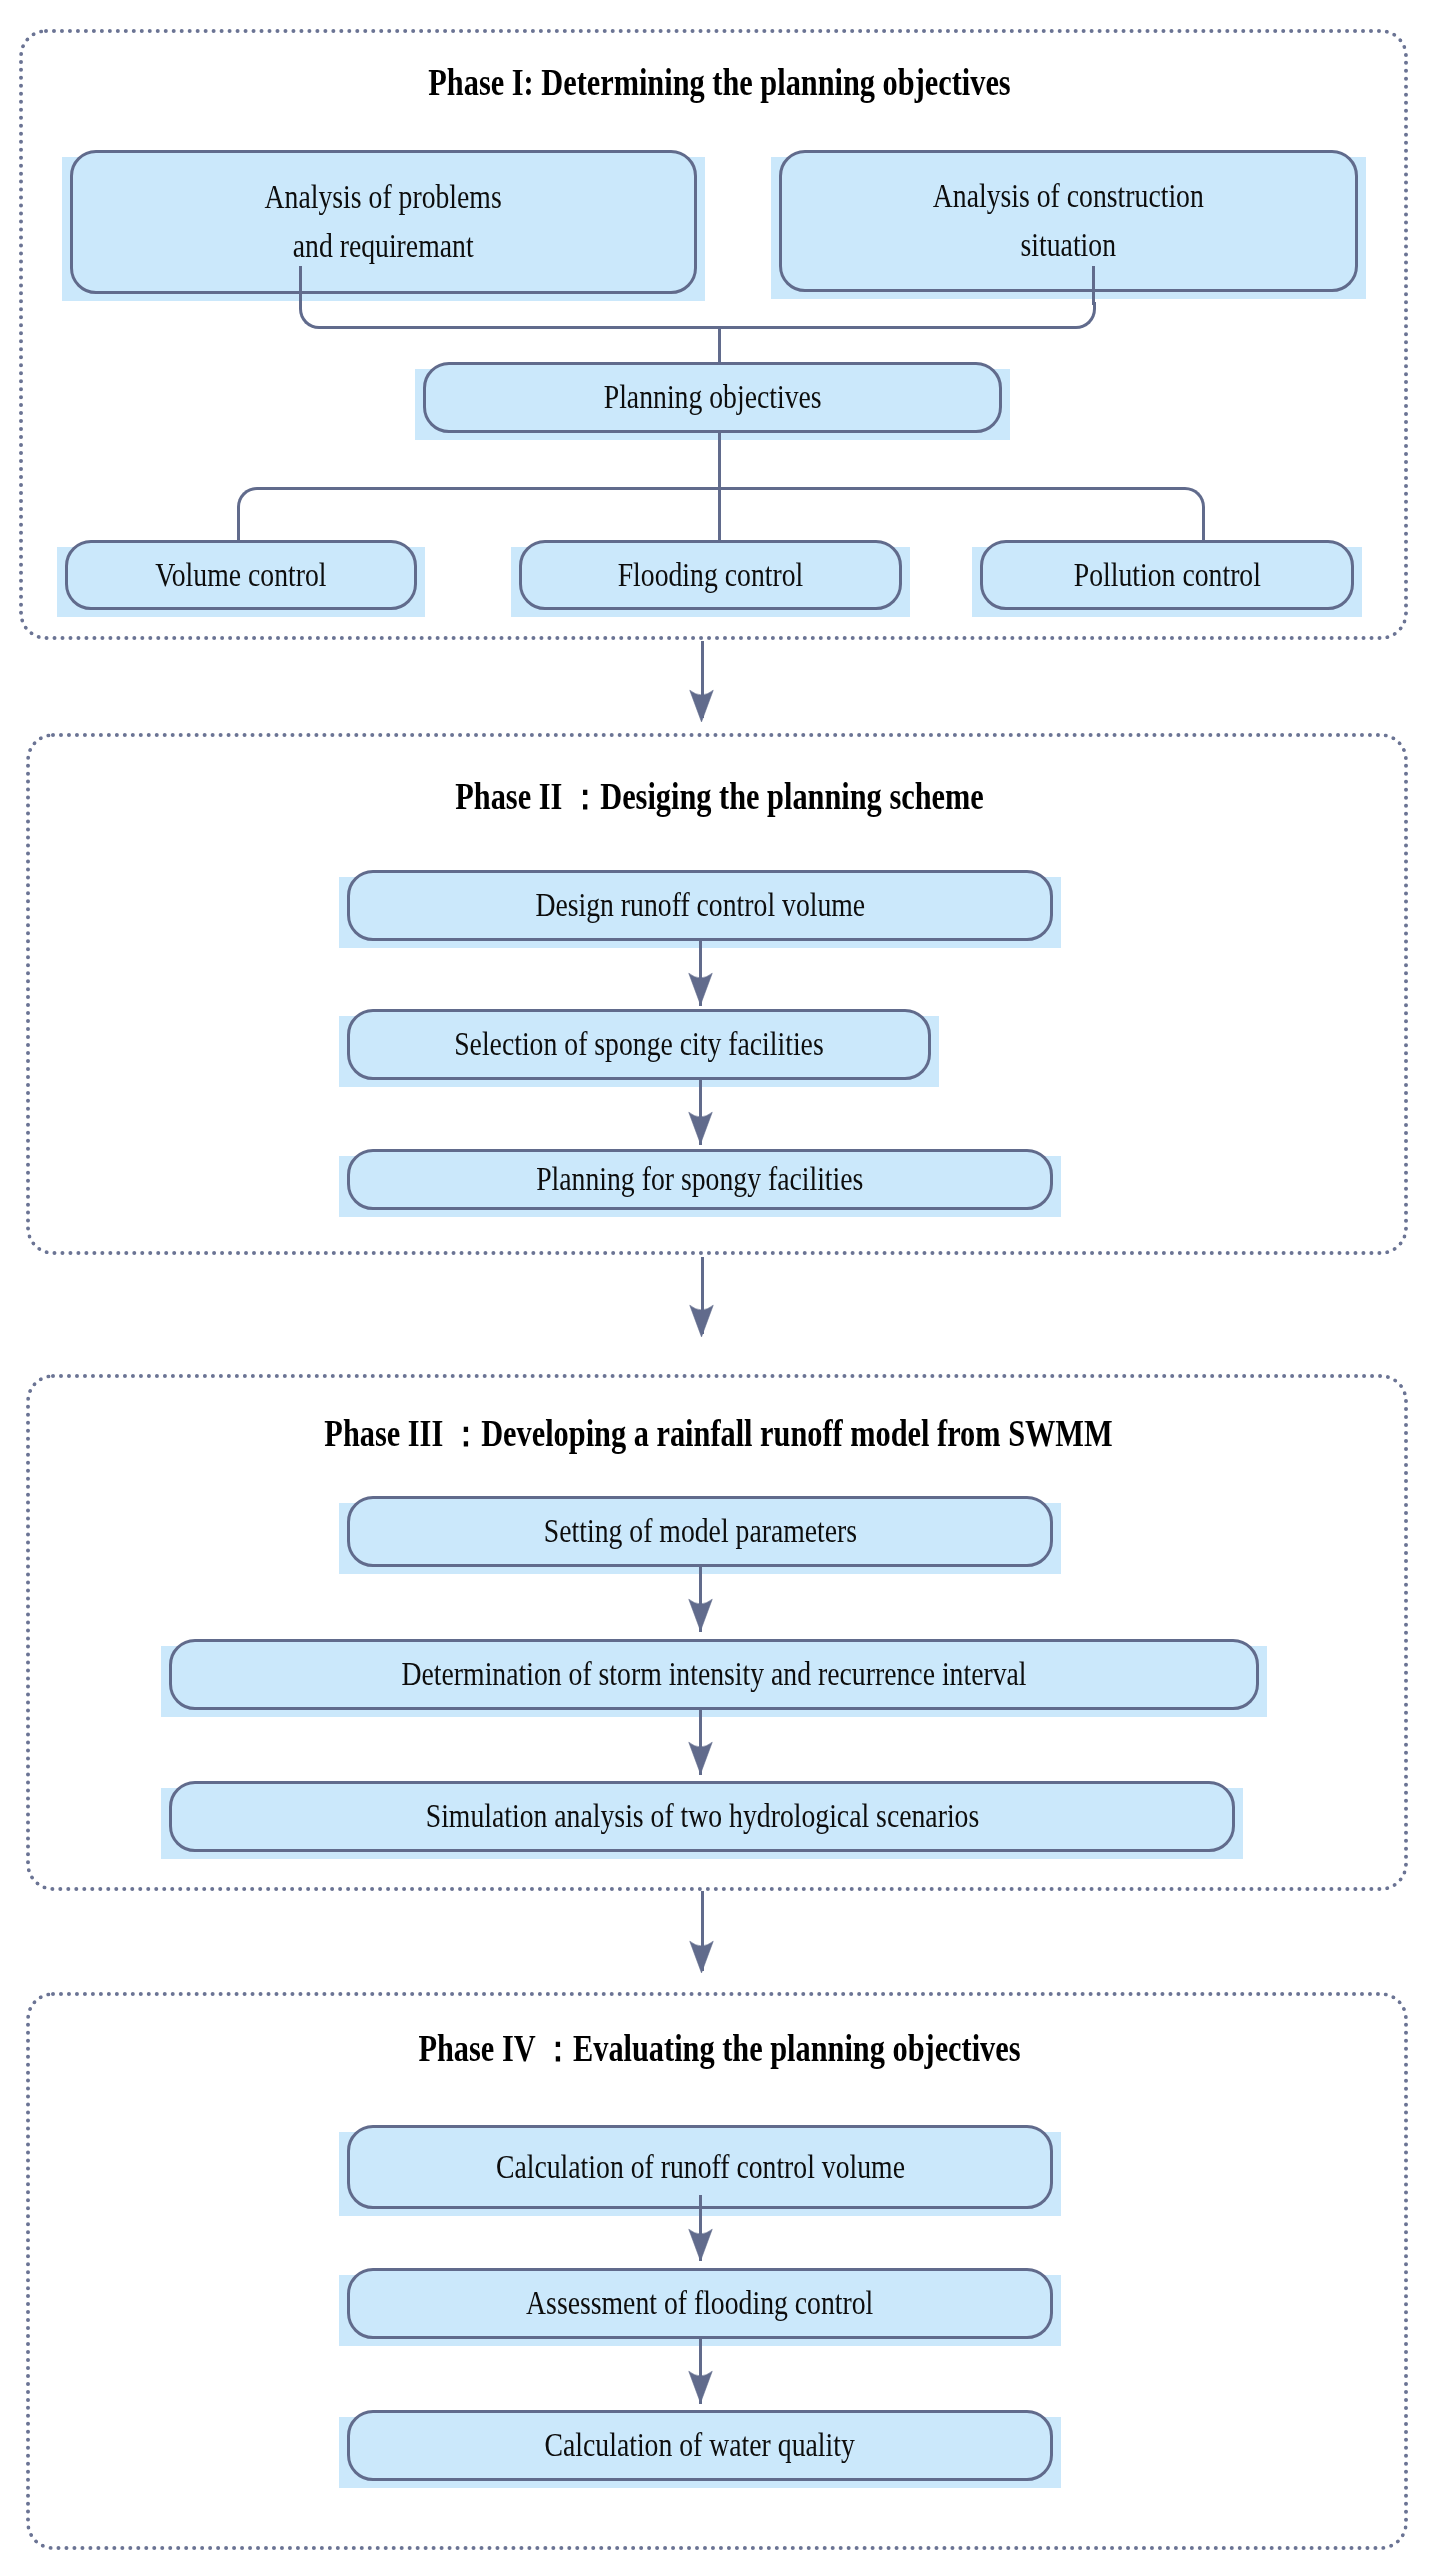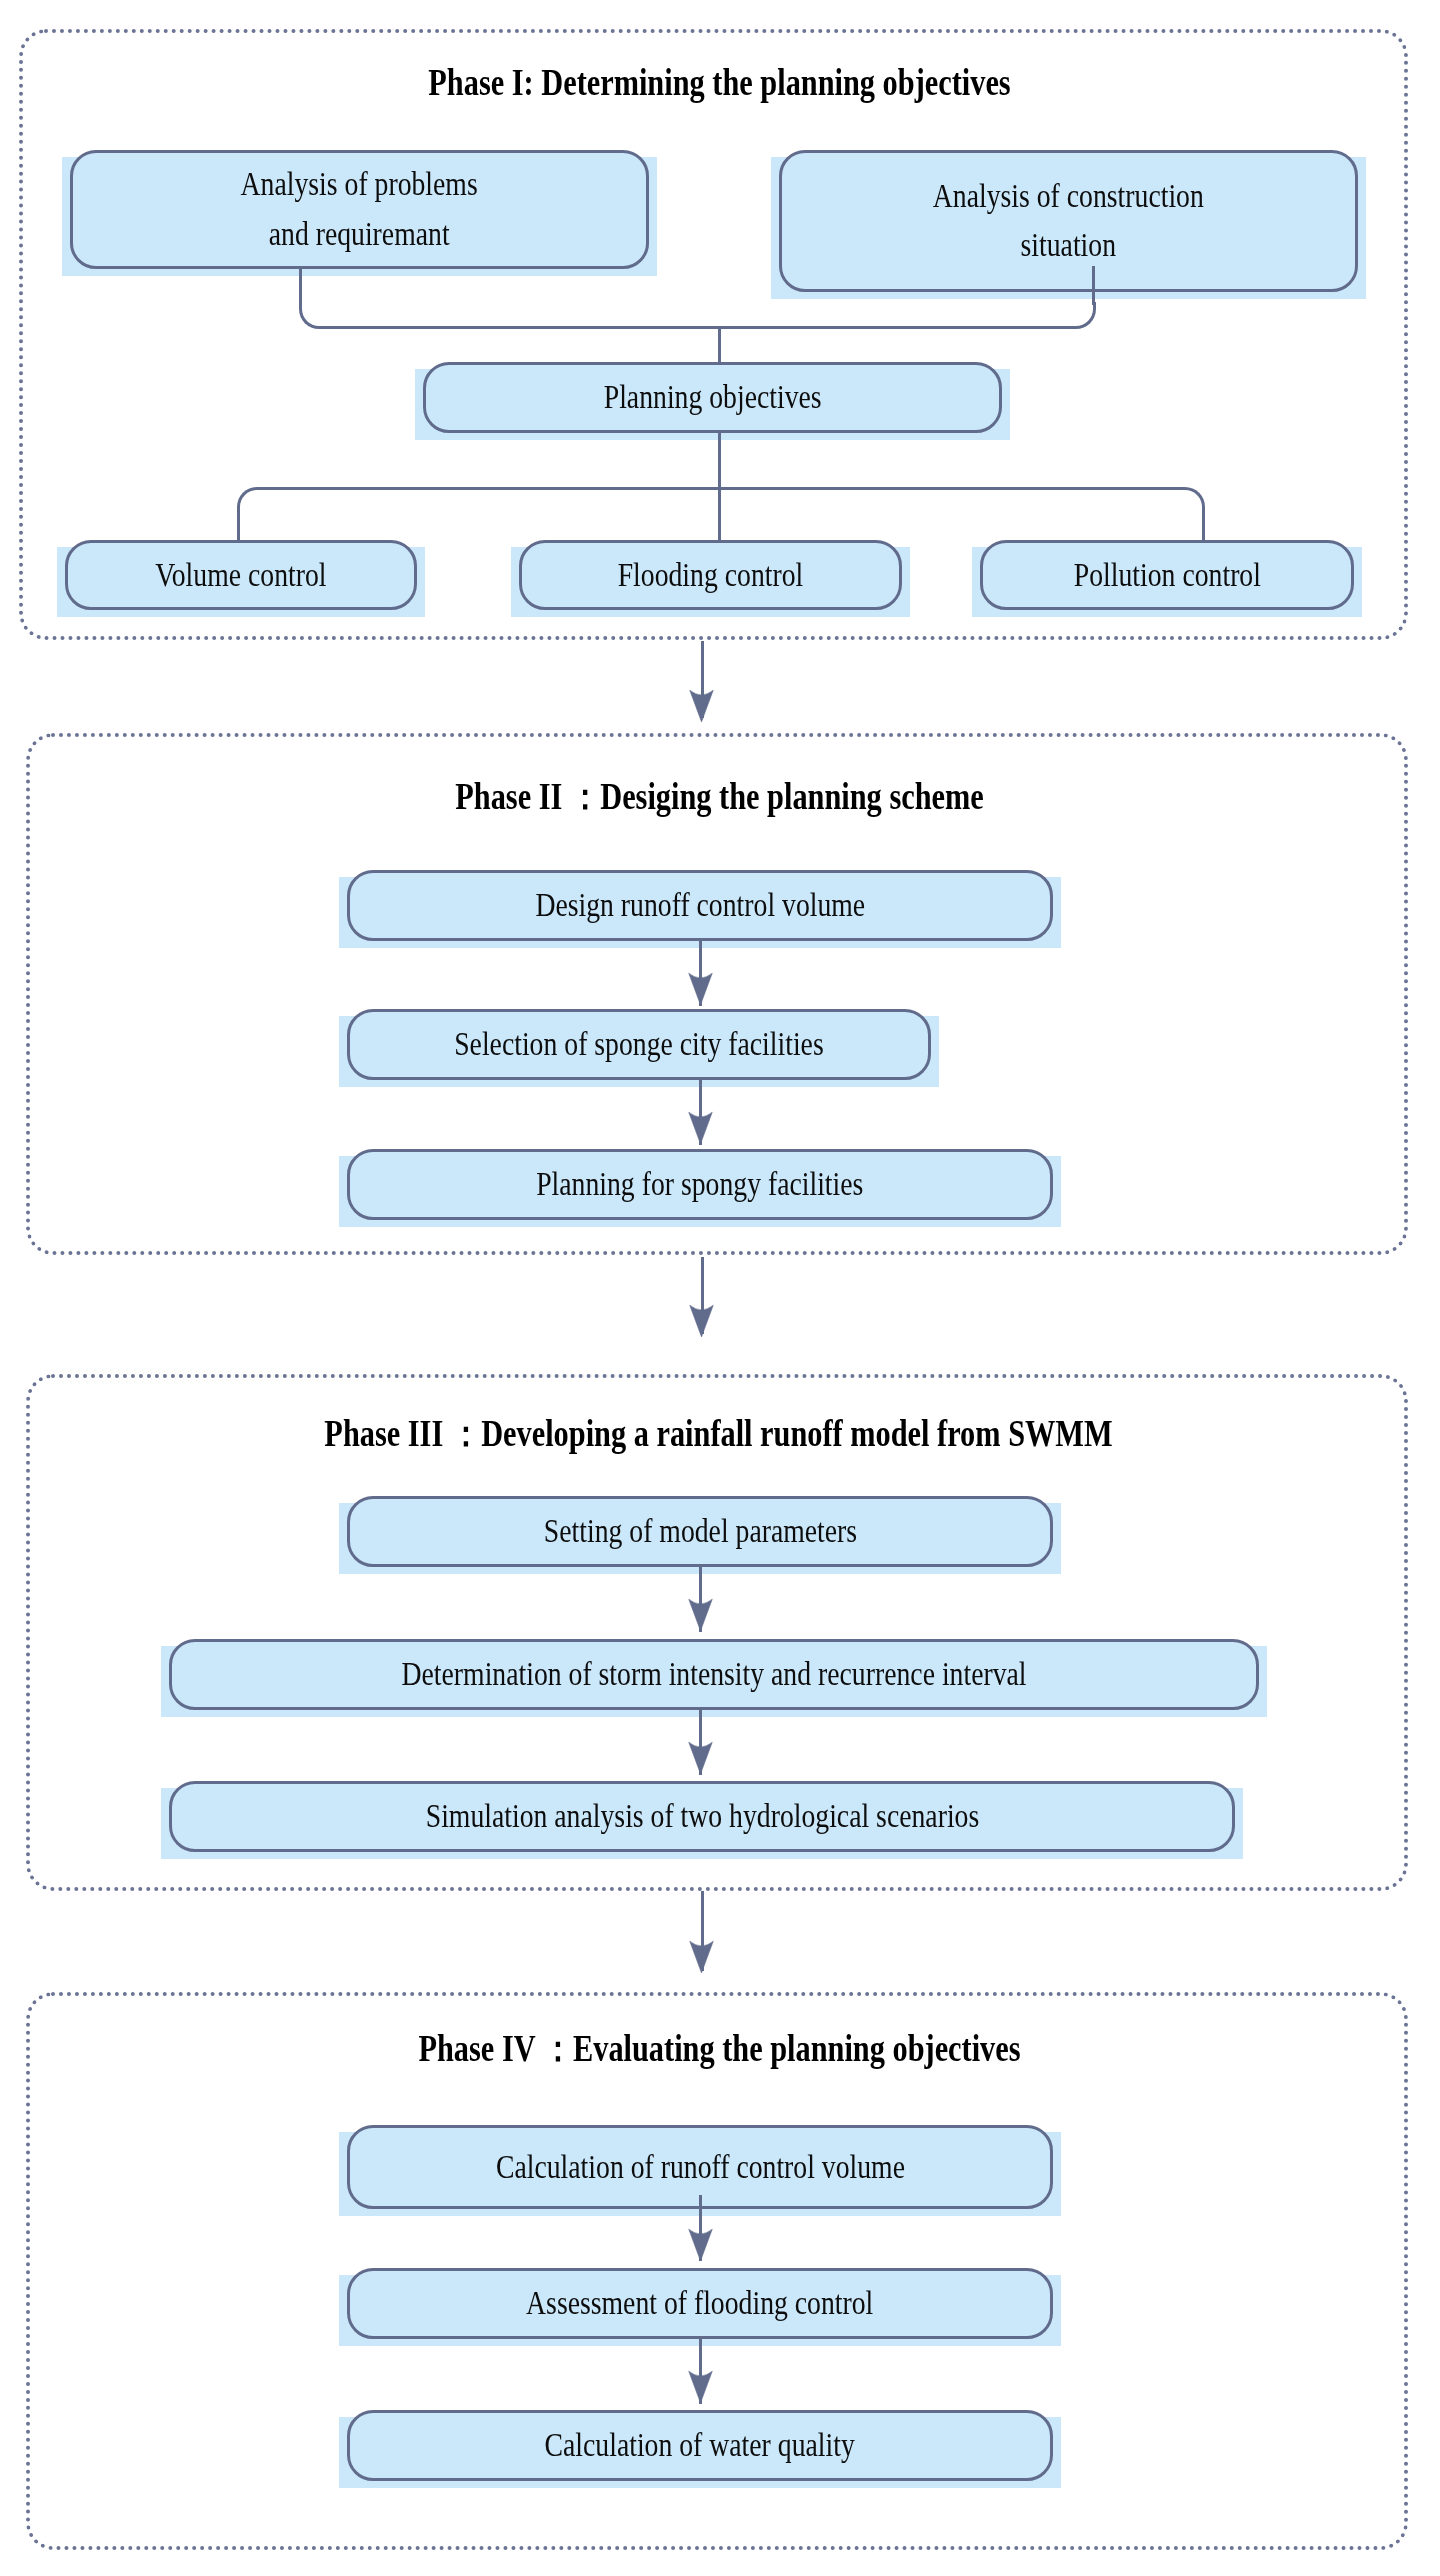--- a/index.html
+++ b/index.html
@@ -113,21 +113,21 @@
 </style>
 </head>
 <body>
 
 <div id="canvas">
 
   <div class="phase-box" style="left:19px; top:28.5px; width:1389px; height:611px;"></div>
 
   <div class="phase-title" style="left:185px; top:64px; width:1069px;">Phase  I: Determining the planning objectives</div>
 
-  <div class="node two-line" style="left:70px; top:150px; width:579px; height:119px;">
+  <div class="node two-line" style="left:70px; top:150px; width:579px; height:144px;padding-left:48px;">
     <div class="slab"></div>
     <div class="pill">
       <div class="label">Analysis of problems
 and requiremant</div>
     </div>
   </div>
 
   <div class="node two-line" style="left:779px; top:150px; width:579px; height:142px;">
     <div class="slab"></div>
     <div class="pill">
@@ -219,21 +219,21 @@
     </div>
   </div>
 
   <div class="vline" style="left:699px; top:1079px; width:3px; height:66px;"></div>
   <div class="arrowhead" style="left:687px; top:1111px;">
     <svg width="27" height="33" viewBox="0 0 46 56">
       <path d="M23 56 L3 2 Q23 18 43 2 Z" fill="#616b8c" stroke="#616b8c" stroke-width="1"></path>
     </svg>
   </div>
 
-  <div class="node" style="left:347px; top:1149px; width:706px; height:71px;">
+  <div class="node" style="left:347px; top:1149px; width:706px; height:61px;">
     <div class="slab"></div>
     <div class="pill">
       <div class="label">Planning for spongy facilities</div>
     </div>
   </div>
 
   <div class="vline" style="left:701px; top:1257px; width:3px; height:77px;"></div>
   <div class="arrowhead" style="left:688px; top:1304px;">
     <svg width="27" height="33" viewBox="0 0 46 56">
       <path d="M23 56 L3 2 Q23 18 43 2 Z" fill="#616b8c" stroke="#616b8c" stroke-width="1"></path>

